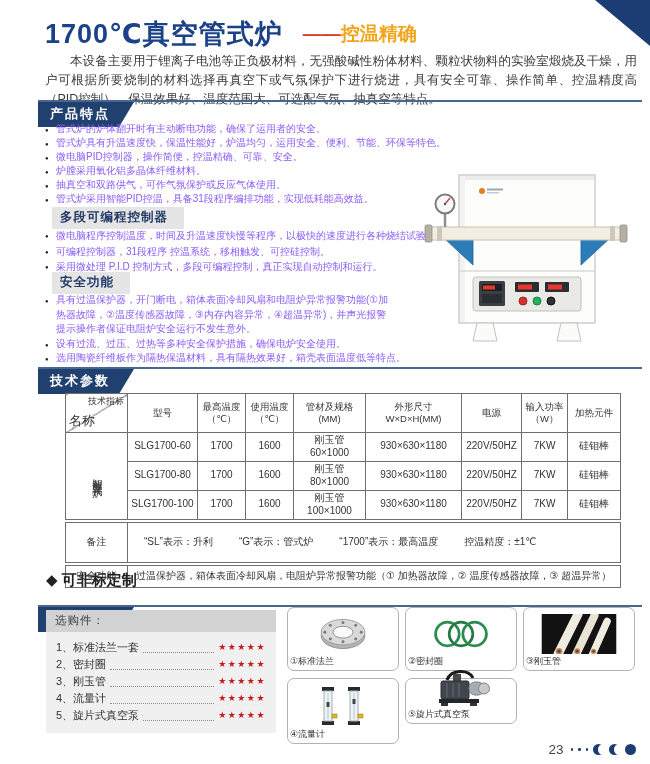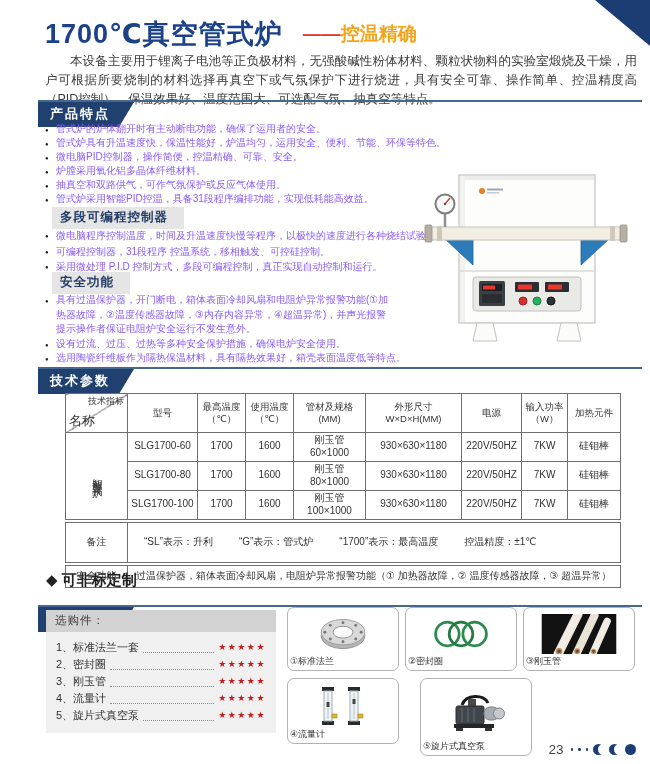--- a/index.html
+++ b/index.html
@@ -374,21 +374,21 @@
           <rect x="37" y="37" width="12" height="4" fill="#2a2a2a"></rect>
         <rect x="39" y="7" width="8" height="30" fill="#eef3f5" stroke="#9fb0b8"></rect>
         <line x1="43" y1="9" x2="43" y2="35" stroke="#b8c6cc" stroke-width="1"></line>
         <rect x="41.5" y="15" width="3" height="5" fill="#444"></rect>
         <rect x="47" y="30" width="5" height="4" fill="#d9b62c" stroke="#a8871c" stroke-width="0.6"></rect>
       </svg>
     </div>
     <div class="cap">④流量计</div>
   </div>
 
-  <div class="card" style="left:420px; top:678px; height:78px;">
+  <div class="card" style="left:405px; top:678px; height:46px;">
     <div class="img">
       <svg width="64" height="44" viewBox="0 0 64 44">
         <path d="M18,15 C22,4 40,4 44,13" fill="none" stroke="#1b1b1b" stroke-width="3"></path>
         <rect x="24" y="9" width="8" height="7" fill="#4a4a4a"></rect>
         <rect x="12" y="16" width="28" height="18" rx="2" fill="#41464d" stroke="#2b2f35"></rect>
         <line x1="18" y1="18" x2="18" y2="32" stroke="#5a6069" stroke-width="1.5"></line>
         <line x1="24" y1="18" x2="24" y2="32" stroke="#5a6069" stroke-width="1.5"></line>
         <line x1="30" y1="18" x2="30" y2="32" stroke="#5a6069" stroke-width="1.5"></line>
         <rect x="40" y="17" width="15" height="13" rx="6" fill="#a8adb3" stroke="#7c8187"></rect>
         <circle cx="55" cy="23.5" r="5.5" fill="#c6cacf" stroke="#7c8187"></circle>

